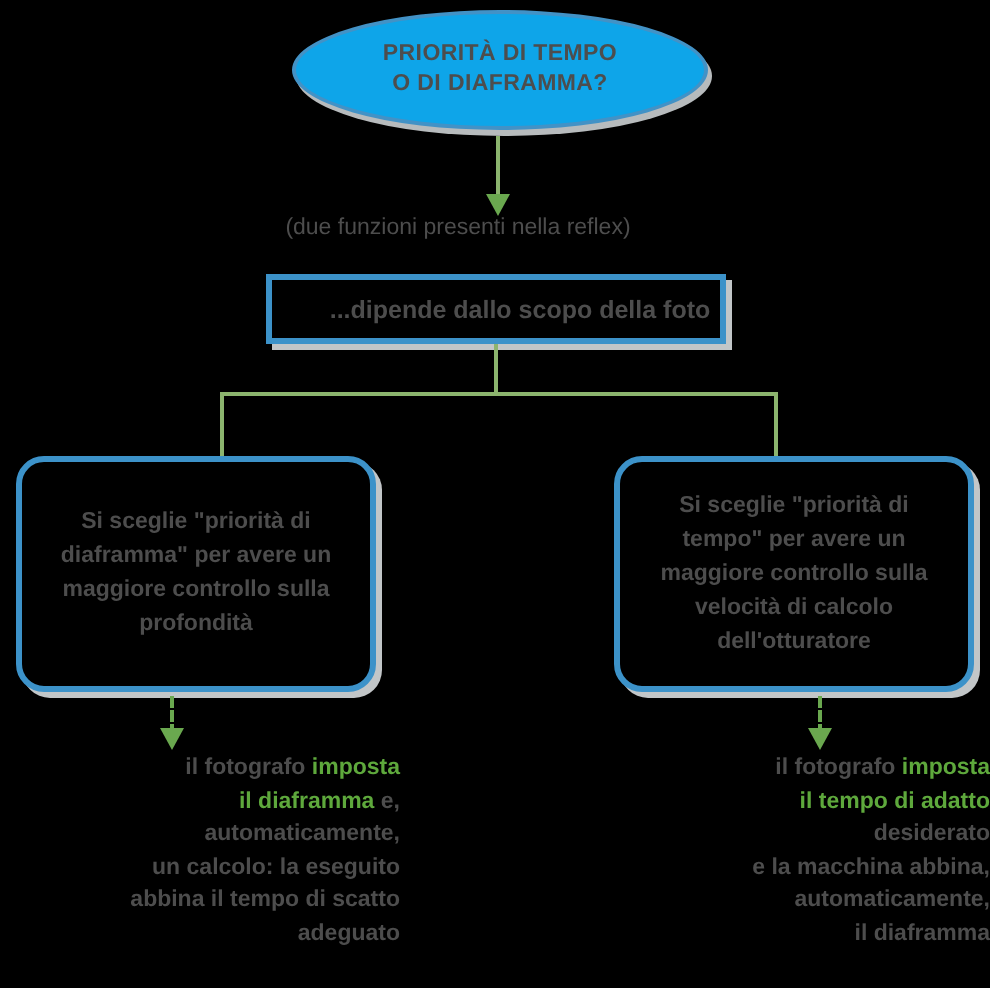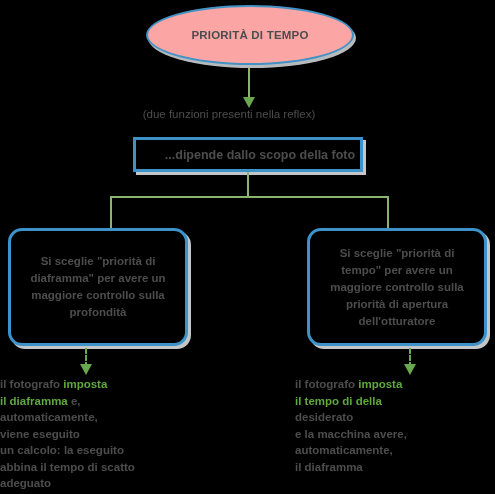--- a/index.html
+++ b/index.html
@@ -19,21 +19,21 @@
   
   #title-ellipse {
     position: absolute;
     left: 146px;
     top: 5px;
     width: 208px;
     height: 60px;
     border: 2px solid #4292c6;
     border-radius: 50% / 50%;
     box-sizing: border-box;
-    background: #fca5a5;
+    background: #0ea5e9;
     box-shadow: 2px 3px 0 rgba(215,220,222,0.85);
     display: flex;
     align-items: center;
     justify-content: center;
   }
   #title-ellipse .etext {
     text-align: center;
     color: #4d4d4d;
     font-size: 11.5px;
     font-weight: bold;
@@ -101,21 +101,21 @@
     line-height: 17px;
     text-align: center;
   }
   .option-box .u { }
 
   
   .desc {
     position: absolute;
     top: 376px;
     width: 200px;
-    text-align: left;
+    text-align: right;
     color: #4d4d4d;
     font-size: 11.5px;
     font-weight: bold;
     line-height: 16.5px;
   }
   #desc-aperture { left: 0px; }
   #desc-shutter  { left: 295px; }
   .desc .g { color: #5ea83c; }
 
   
@@ -157,20 +157,21 @@
   #conn-arrow-right   { left: 404px; top: 364px; }
 </style>
 </head>
 <body>
 
 <div id="canvas">
 
   <div id="title-ellipse">
     <div class="etext">
       <div>PRIORITÀ DI TEMPO</div>
+      <div>O DI DIAFRAMMA?</div>
     </div>
   </div>
 
   <div class="vline" id="conn-title-vline"></div>
   <div class="arrowhead" id="conn-title-arrow"></div>
 
   <div id="caption-sub">(due funzioni presenti nella reflex)</div>
 
   <div id="scope-box">
     <div class="btext">...dipende dallo scopo della foto</div>
@@ -188,42 +189,41 @@
       <div>maggiore controllo sulla</div>
       <div class="u">profondità </div>
     </div>
   </div>
 
   <div class="option-box" id="option-shutter">
     <div class="otext">
       <div>Si sceglie "priorità di</div>
       <div>tempo" per avere un</div>
       <div>maggiore controllo sulla</div>
-      <div>priorità di apertura</div>
+      <div>velocità di calcolo</div>
       <div><span>dell'</span><span class="u">otturatore</span></div>
     </div>
   </div>
 
   <div class="vline-dash" id="conn-dash-left"></div>
   <div class="arrowhead" id="conn-arrow-left"></div>
   <div class="vline-dash" id="conn-dash-right"></div>
   <div class="arrowhead" id="conn-arrow-right"></div>
 
   <div class="desc" id="desc-aperture">
     <div><span>il fotografo </span><span class="g">imposta</span></div>
     <div><span class="g">il diaframma</span><span> e,</span></div>
     <div>automaticamente,</div>
-    <div>viene eseguito</div>
     <div>un calcolo: la eseguito</div>
     <div>abbina il tempo di scatto</div>
     <div>adeguato</div>
   </div>
 
   <div class="desc" id="desc-shutter">
     <div><span>il fotografo </span><span class="g">imposta</span></div>
-    <div class="g">il tempo di della</div>
+    <div class="g">il tempo di adatto</div>
     <div>desiderato</div>
-    <div>e la macchina avere,</div>
+    <div>e la macchina abbina,</div>
     <div>automaticamente,</div>
     <div>il diaframma</div>
   </div>
 
 </div>
 
 </body></html>

